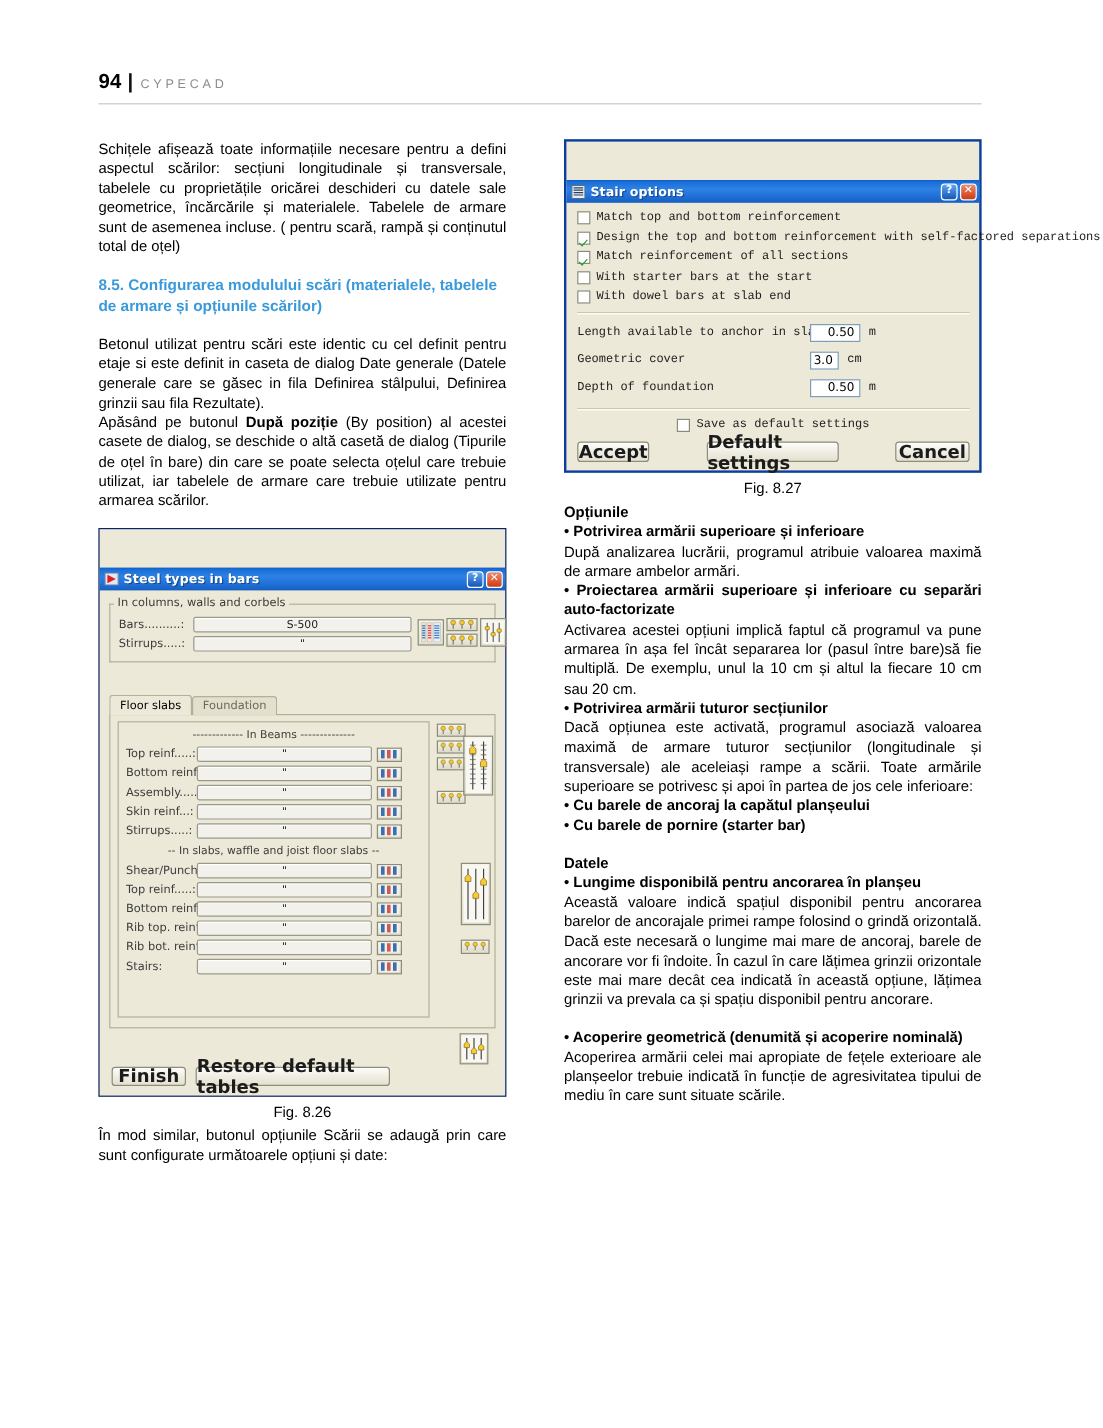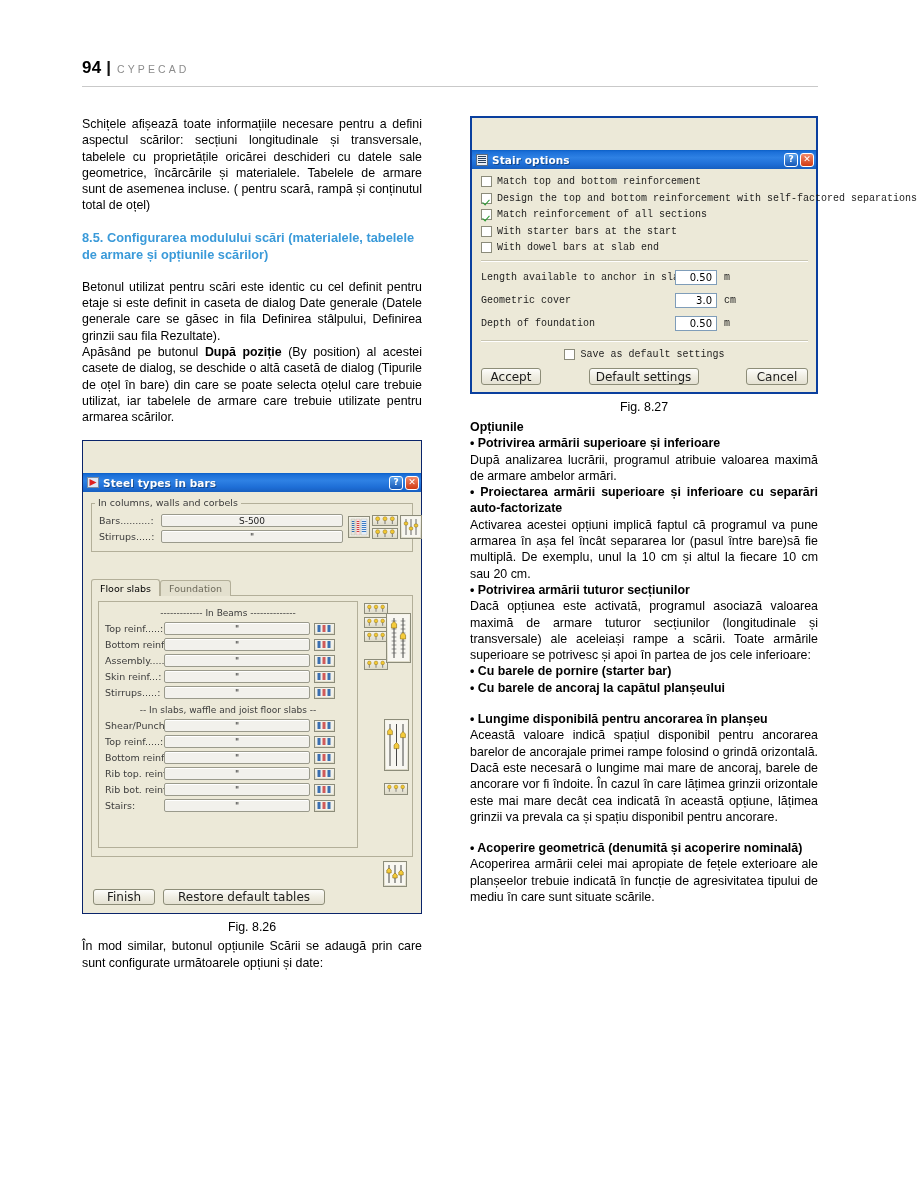--- a/index.html
+++ b/index.html
@@ -207,24 +207,25 @@
     display: flex;
     align-items: center;
     justify-content: center;
     box-sizing: border-box;
     box-shadow: inset 0 1px 0 #ffffff;
   }
   .btn-xp {
     background: linear-gradient(180deg,#fdfdfb 0%, #f1efe5 45%, #e4e1d2 100%);
     border: 1px solid #8d8d78;
     border-radius: 3px;
-    font-size: 12px;
+    font-size: 15px;
     color: #1b1b1b;
     display: flex; align-items: center; justify-content: center;
     box-sizing: border-box;
+    font-weight: bold;
   }
 
   
   .cbrow { display: flex; align-items: center; margin-bottom: 5.5px; }
   .cbox {
     width: 11px; height: 11px;
     background: #fff;
     border: 1px solid #8b8b7a;
     box-sizing: border-box;
     margin-right: 5px;
@@ -792,21 +793,21 @@
         <div class="divider-h" style="margin:7px 0 8px 0;"></div>
 
         <div>
           <div class="frow" style="margin-bottom:8px;">
             <span class="cblabel" style="width:194px;">Length available to anchor in slab</span>
             <span style="width:42px;height:15px;background:#fff;border:1px solid #7f9db9;box-sizing:border-box;font-size:10px;display:flex;align-items:center;justify-content:flex-end;padding-right:4px;">0.50</span>
             <span class="cblabel" style="margin-left:7px;">m</span>
           </div>
           <div class="frow" style="margin-bottom:8px;">
             <span class="cblabel" style="width:194px;">Geometric cover</span>
-            <span style="width:42px;height:15px;background:#fff;border:1px solid #7f9db9;box-sizing:border-box;font-size:10px;display:flex;align-items:center;justify-content:flex-end;padding-right:4px;">3.0</span>
+            <span style="width:24px;height:15px;background:#fff;border:1px solid #7f9db9;box-sizing:border-box;font-size:10px;display:flex;align-items:center;justify-content:flex-end;padding-right:4px;">3.0</span>
             <span class="cblabel" style="margin-left:7px;">cm</span>
           </div>
           <div class="frow" style="margin-bottom:2px;">
             <span class="cblabel" style="width:194px;">Depth of foundation</span>
             <span style="width:42px;height:15px;background:#fff;border:1px solid #7f9db9;box-sizing:border-box;font-size:10px;display:flex;align-items:center;justify-content:flex-end;padding-right:4px;">0.50</span>
             <span class="cblabel" style="margin-left:7px;">m</span>
           </div>
         </div>
 
         <div class="divider-h" style="margin:9px 0 7px 0;"></div>
@@ -826,25 +827,26 @@
 
     <p class="fig-caption">Fig. 8.27</p>
 
     <p class="heading-b" style="margin-top:5px;text-align:left;">Opțiunile</p>
     <p class="heading-b" style="text-align:left;">• Potrivirea armării superioare și inferioare</p>
     <p class="body">După analizarea lucrării, programul atribuie valoarea maximă de armare ambelor armări.</p>
     <p class="heading-b just">• Proiectarea armării superioare și inferioare cu separări auto-factorizate</p>
     <p class="body">Activarea acestei opțiuni implică faptul că programul va pune armarea în așa fel încât separarea lor (pasul între bare)să fie multiplă. De exemplu, unul la 10 cm și altul la fiecare 10 cm sau 20 cm.</p>
     <p class="heading-b" style="text-align:left;">• Potrivirea armării tuturor secțiunilor</p>
     <p class="body">Dacă opțiunea este activată, programul asociază valoarea maximă de armare tuturor secțiunilor (longitudinale și transversale) ale aceleiași rampe a scării. Toate armările superioare se potrivesc și apoi în partea de jos cele inferioare:</p>
+    <p class="heading-b" style="text-align:left;">• Cu barele de ancoraj la capătul planșeului</p>
     <p class="heading-b" style="text-align:left;">•  Cu barele de pornire (starter bar)</p>
-    <p class="heading-b" style="text-align:left;">• Cu barele de ancoraj la capătul planșeului</p>
 
     <div class="gap-md"></div>
 
+    <p class="heading-b" style="text-align:left;">Datele</p>
     <p class="heading-b" style="text-align:left;">• Lungime disponibilă pentru ancorarea în planșeu</p>
     <p class="body">Această valoare indică spațiul disponibil pentru ancorarea barelor de ancorajale primei rampe folosind o grindă orizontală. Dacă este necesară o lungime mai mare de ancoraj, barele de ancorare vor fi îndoite. În cazul în care lățimea grinzii orizontale este mai mare decât cea indicată în această opțiune, lățimea grinzii va prevala ca și spațiu disponibil pentru ancorare.</p>
 
     <div class="gap-md"></div>
 
     <p class="heading-b just">• Acoperire geometrică (denumită și acoperire nominală)</p>
     <p class="body">Acoperirea armării celei mai apropiate de fețele exterioare ale planșeelor trebuie indicată în funcție de agresivitatea tipului de mediu în care sunt situate scările.</p>
   </div>
 
 

